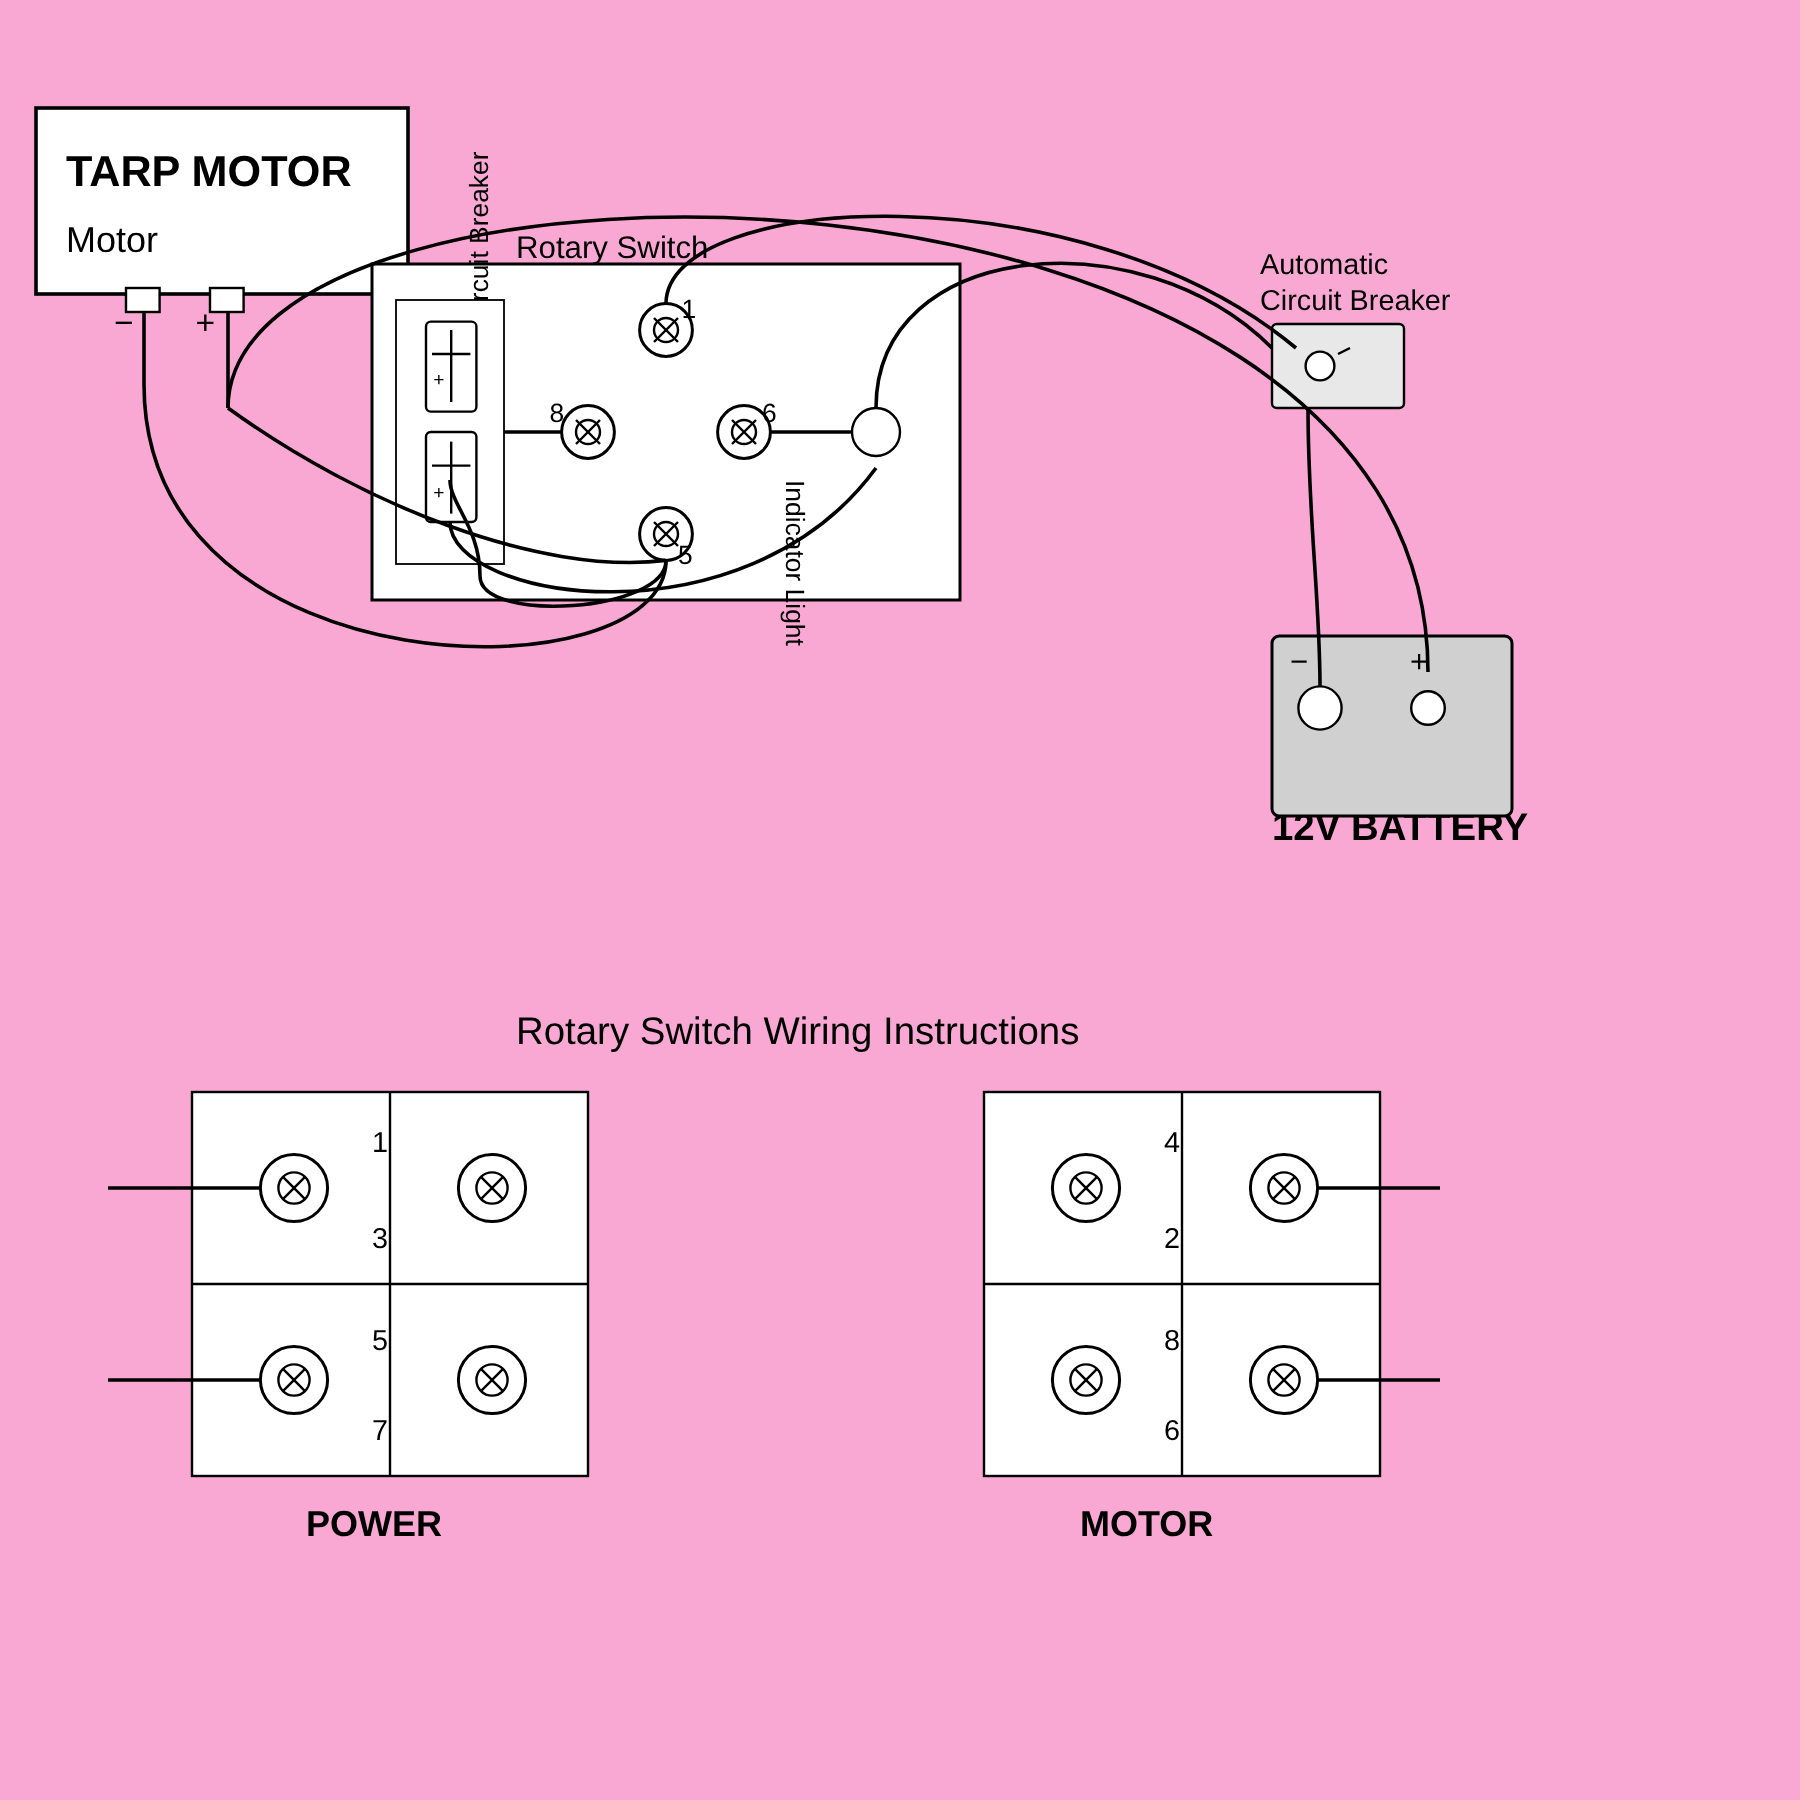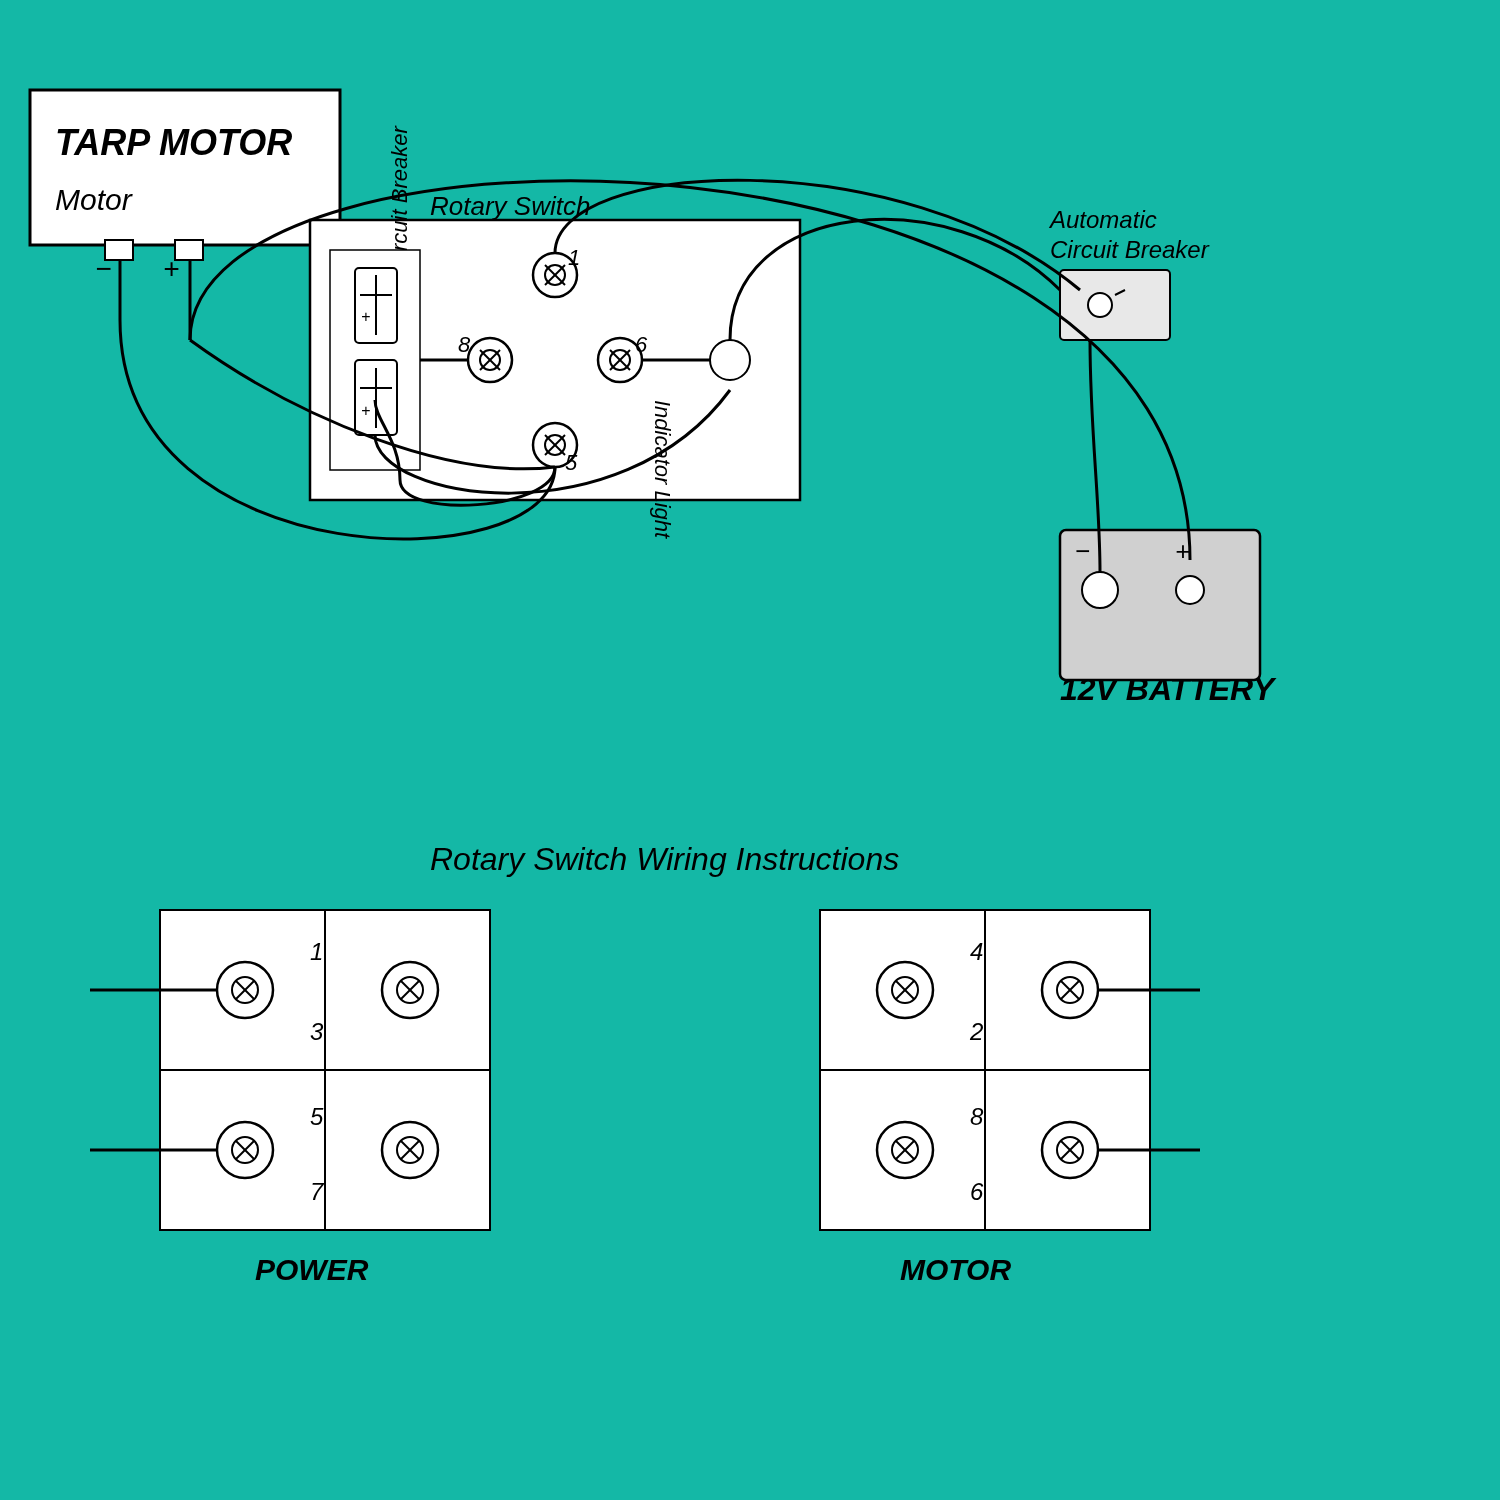--- a/index.html
+++ b/index.html
@@ -7,22 +7,21 @@
       background: #fff;
       width: 1500px;
       height: 1500px;
       overflow: hidden;
       font-family: Arial, sans-serif;
     }
     .diagram-container {
       width: 1500px;
       height: 1500px;
       position: relative;
-      background: #14b8a6;
-      font-style: italic;
+      background: #f9a8d4;
     }
     svg.main-svg {
       position: absolute;
       top: 0; left: 0;
       width: 1500px;
       height: 1500px;
     }
   </style>
 </head>
 <body>

